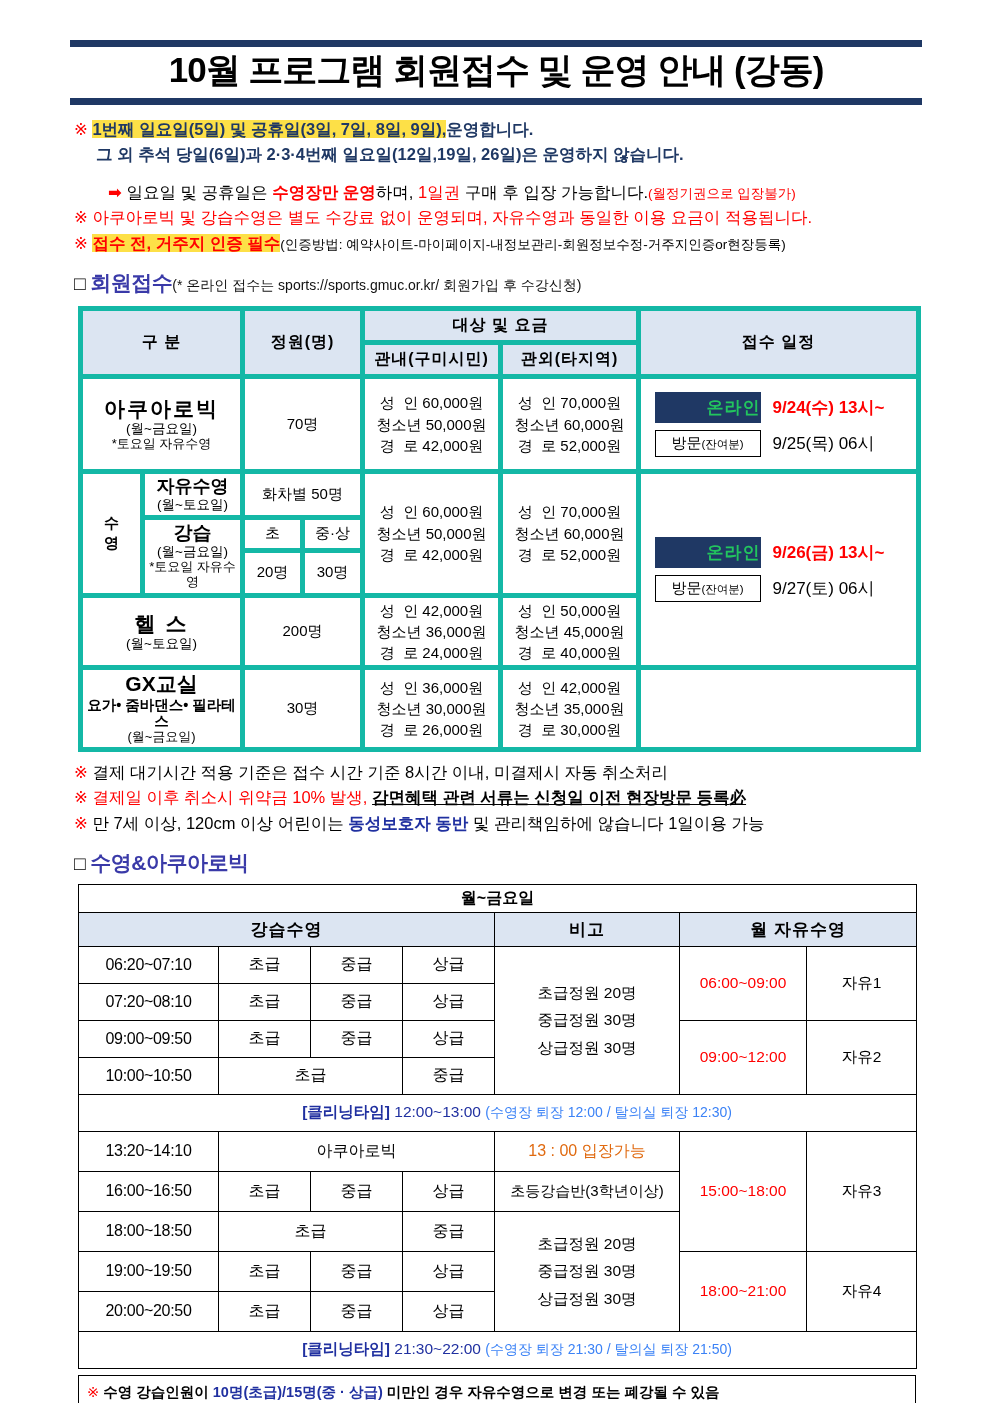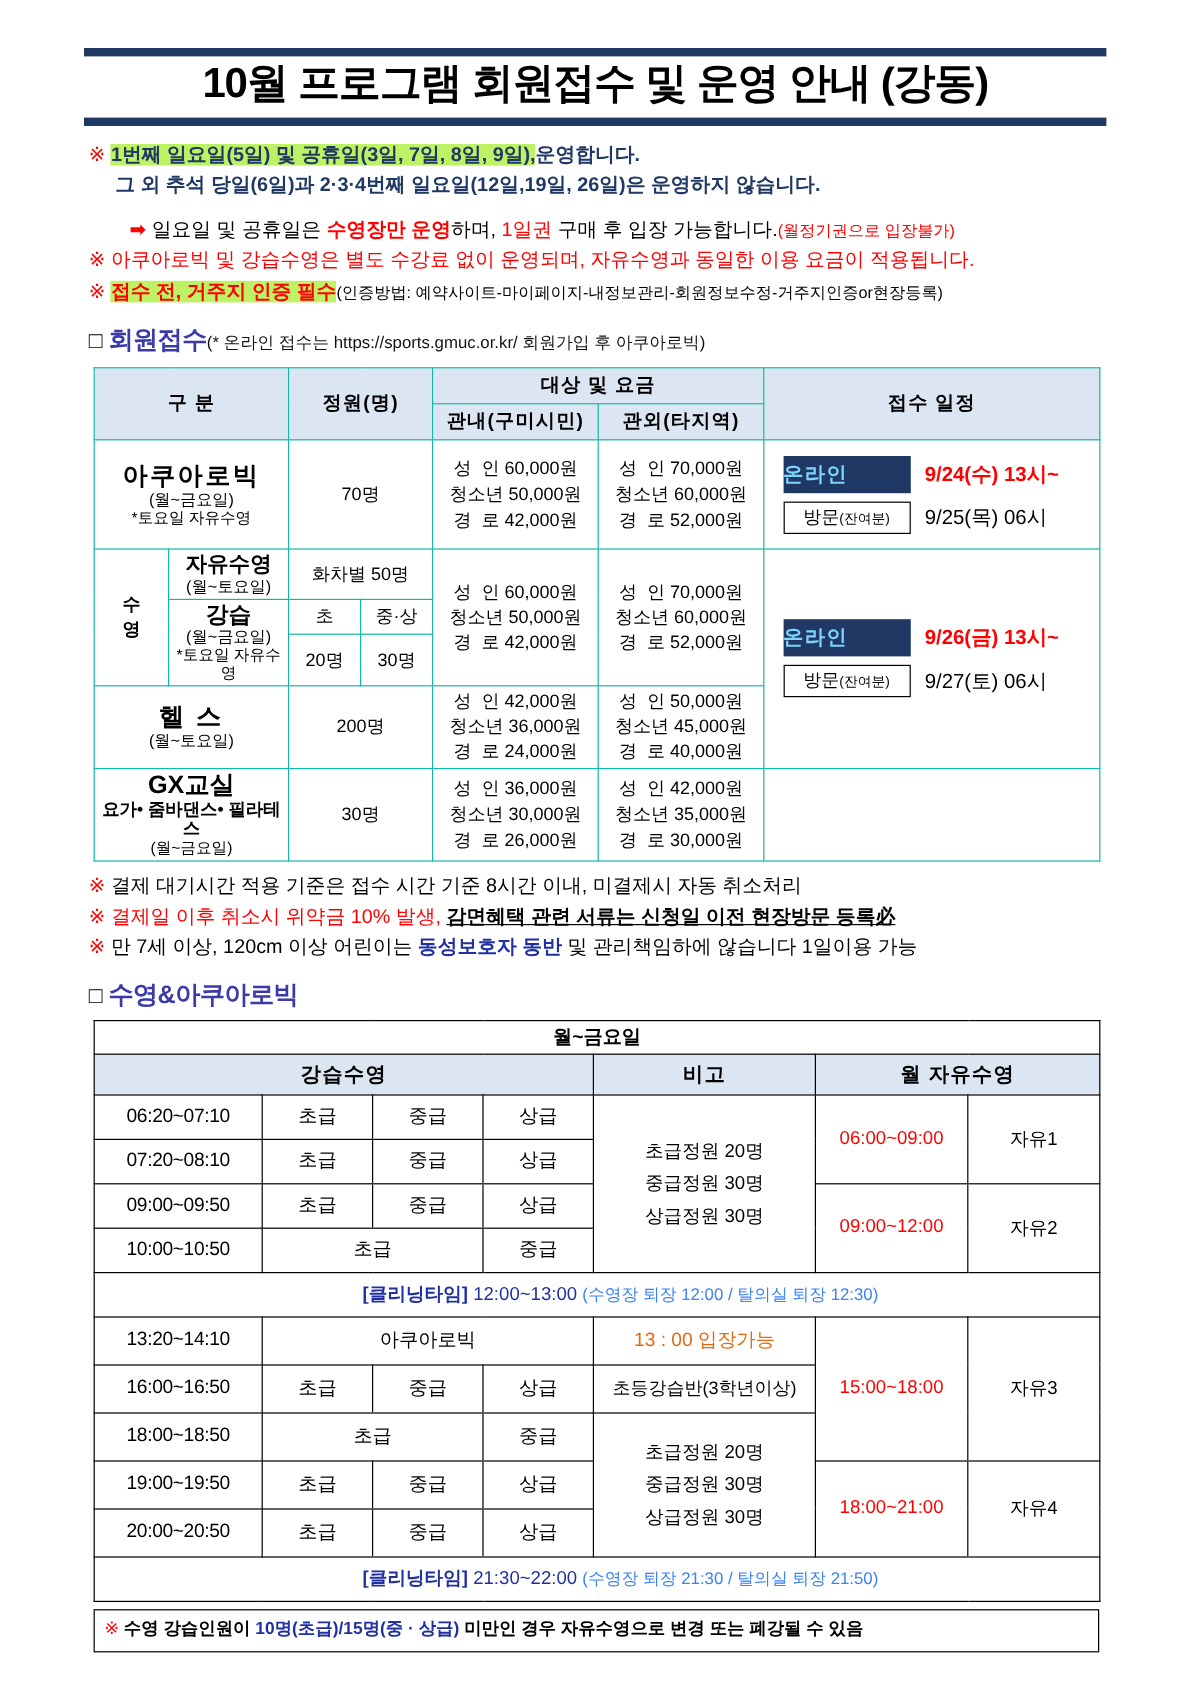--- a/index.html
+++ b/index.html
@@ -20,51 +20,51 @@
     text-align:center;font-size:35px;font-weight:bold;letter-spacing:-1px;
     padding:4px 0 6px 0;line-height:1.1;color:#000;
   }
 
   
   .notes{margin:12px 74px 0 74px;}
   .nline{font-size:16.5px;line-height:1.55;white-space:nowrap;}
   .nline.ind1{padding-left:22px;}
   .nline.ind2{padding-left:34px;margin-top:12px;}
   .sq{font-size:17px;}
-  .hl{background:#bef264;}
+  .hl{background:#fde047;}
   .blue{color:#1f3864;}
   .blue2{color:#2030a0;}
   .red{color:#ff0000;}
   .b{font-weight:bold;}
   .u{text-decoration:underline;}
   .sm{font-size:13.5px;}
 
   
   .section-head{margin:14px 74px 0 74px;font-size:21px;font-weight:bold;color:#3a3aa8;letter-spacing:-.5px;}
   .section-head .chk{color:#000;font-weight:normal;font-size:19px;}
   .section-head .tail{font-size:14px;color:#111;font-weight:normal;letter-spacing:0;}
 
   
   table{border-collapse:collapse;}
   .t1{margin:9px 0 0 78px;width:838px;table-layout:fixed;}
-  .t1 th,.t1 td{border:1px solid #14b8a6;text-align:center;vertical-align:middle;font-size:15px;padding:2px 1px;}
+  .t1 th,.t1 td{border:5px solid #14b8a6;text-align:center;vertical-align:middle;font-size:15px;padding:2px 1px;}
   .t1 thead th{background:#dce5f2;font-weight:bold;font-size:16px;padding:4px 0;letter-spacing:1px;}
   .cat{font-size:21px;font-weight:bold;letter-spacing:2px;line-height:1.15;}
   .cat .sub{font-size:13.5px;font-weight:normal;letter-spacing:0;display:block;}
   .cat .sub2{font-size:13px;font-weight:normal;letter-spacing:0;display:block;}
   .vert{font-size:21px;font-weight:bold;line-height:1.35;}
   .fee{font-size:16px;line-height:1.42;white-space:pre;font-family:"Liberation Sans",sans-serif;}
   .capnum{font-size:17px;}
   .capsm{font-size:15px;}
 
   .schedbox{display:flex;flex-direction:column;align-items:center;justify-content:center;gap:7px;padding:6px 0;}
   .schedrow{display:flex;align-items:center;gap:12px;}
   .badge-on{
-    background:#1f3864;color:#7dd3fc;font-weight:bold;font-size:17px;
-    width:106px;padding:4px 0;text-align:left;letter-spacing:1px;
+    background:#1f3864;color:#22c55e;font-weight:bold;font-size:17px;
+    width:106px;padding:4px 0;text-align:right;letter-spacing:1px;
   }
   .badge-vis{
     border:1.5px solid #000;background:#fff;color:#000;font-size:15px;
     width:106px;padding:3px 0;text-align:center;box-sizing:border-box;
   }
   .badge-vis small{font-size:11.5px;}
   .sched-date{font-size:17px;font-weight:bold;color:#ff0000;width:130px;text-align:left;}
   .sched-date.black{color:#000;font-weight:normal;}
 
   
@@ -105,21 +105,21 @@
         <div class="nline"><span class="red">※ </span><span class="hl blue b">1번째 일요일(5일) 및 공휴일(3일, 7일, 8일, 9일),</span><span class="blue b">운영합니다.</span></div>
         <div class="nline ind1"><span class="blue b">그 외 추석 당일(6일)과 2·3·4번째 일요일(12일,19일, 26일)은 운영하지 않습니다.</span></div>
         <div class="nline ind2"><span class="red" style="font-weight: bold;">➡ </span><span class=""> 일요일 및 공휴일은 </span><span class="red b">수영장만 운영</span><span class="">하며, </span><span class="red">1일권</span><span class=""> 구매 후 입장 가능합니다.</span><span class="red sm">(월정기권으로 입장불가)</span></div>
         <div class="nline"><span class="red">※ </span><span class="red"> 아쿠아로빅 및 강습수영은 별도 수강료 없이 운영되며, 자유수영과 동일한 이용 요금이 적용됩니다.</span></div>
         <div class="nline"><span class="red">※ </span><span class="hl red b">접수 전, 거주지 인증 필수</span><span class="sm">(인증방법: 예약사이트-마이페이지-내정보관리-회원정보수정-거주지인증or현장등록)</span></div>
       </div>
   </div>
 
   <div class="section-head" style="margin-top:13px;">
     <span class="chk">□</span>
-    <span>회원접수</span><span class="tail">(* 온라인 접수는 https://sports.gmuc.or.kr/ 회원가입 후 아쿠아로빅)</span>
+    <span>회원접수</span><span class="tail">(* 온라인 접수는 sports://sports.gmuc.or.kr/ 회원가입 후 수강신청)</span>
   </div>
 
   <table class="t1">
     <colgroup>
       <col style="width:62px">
         <col style="width:100px">
         <col style="width:60px">
         <col style="width:60px">
       <col style="width:138px">
         <col style="width:138px">

